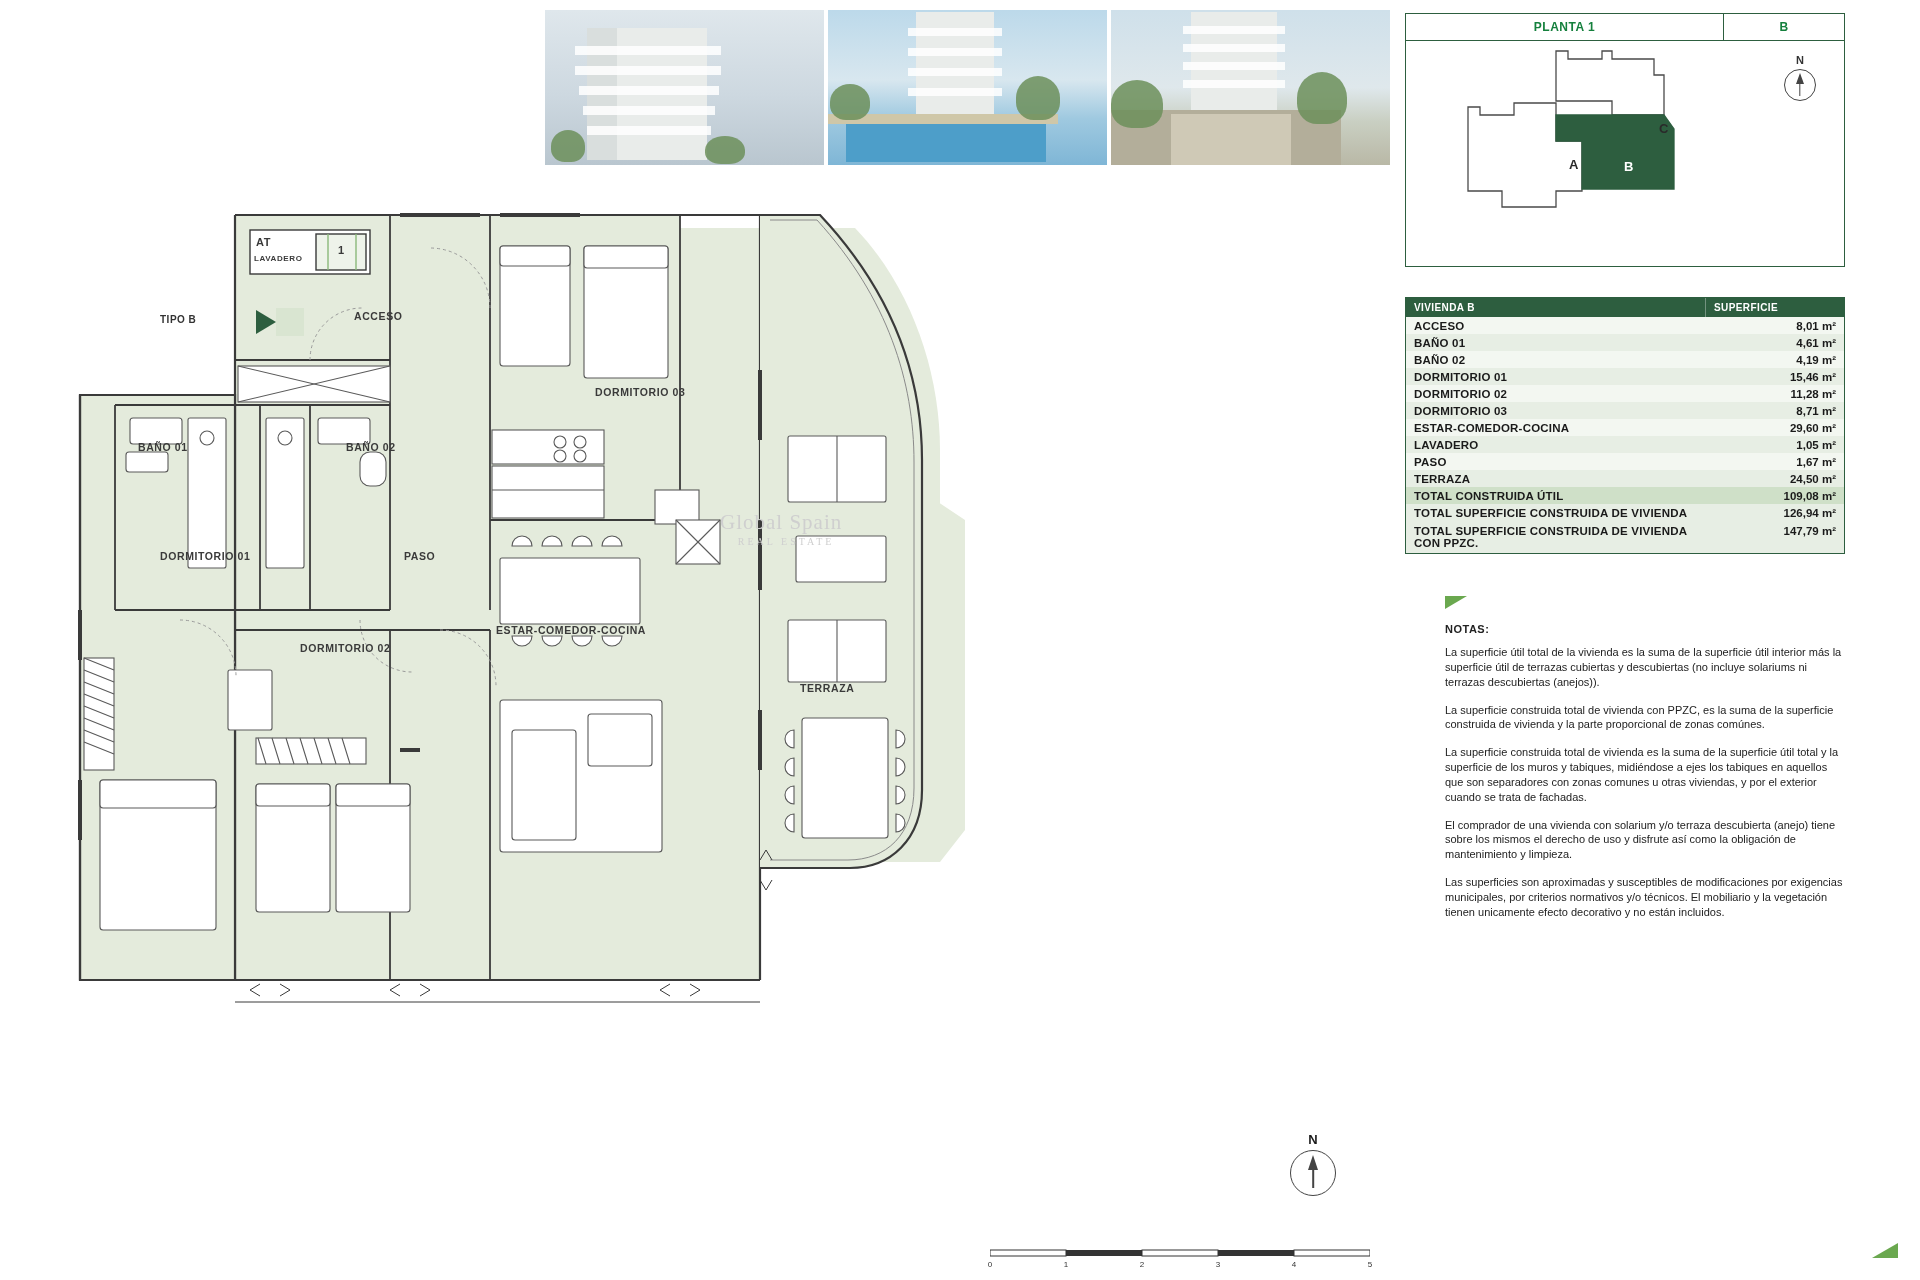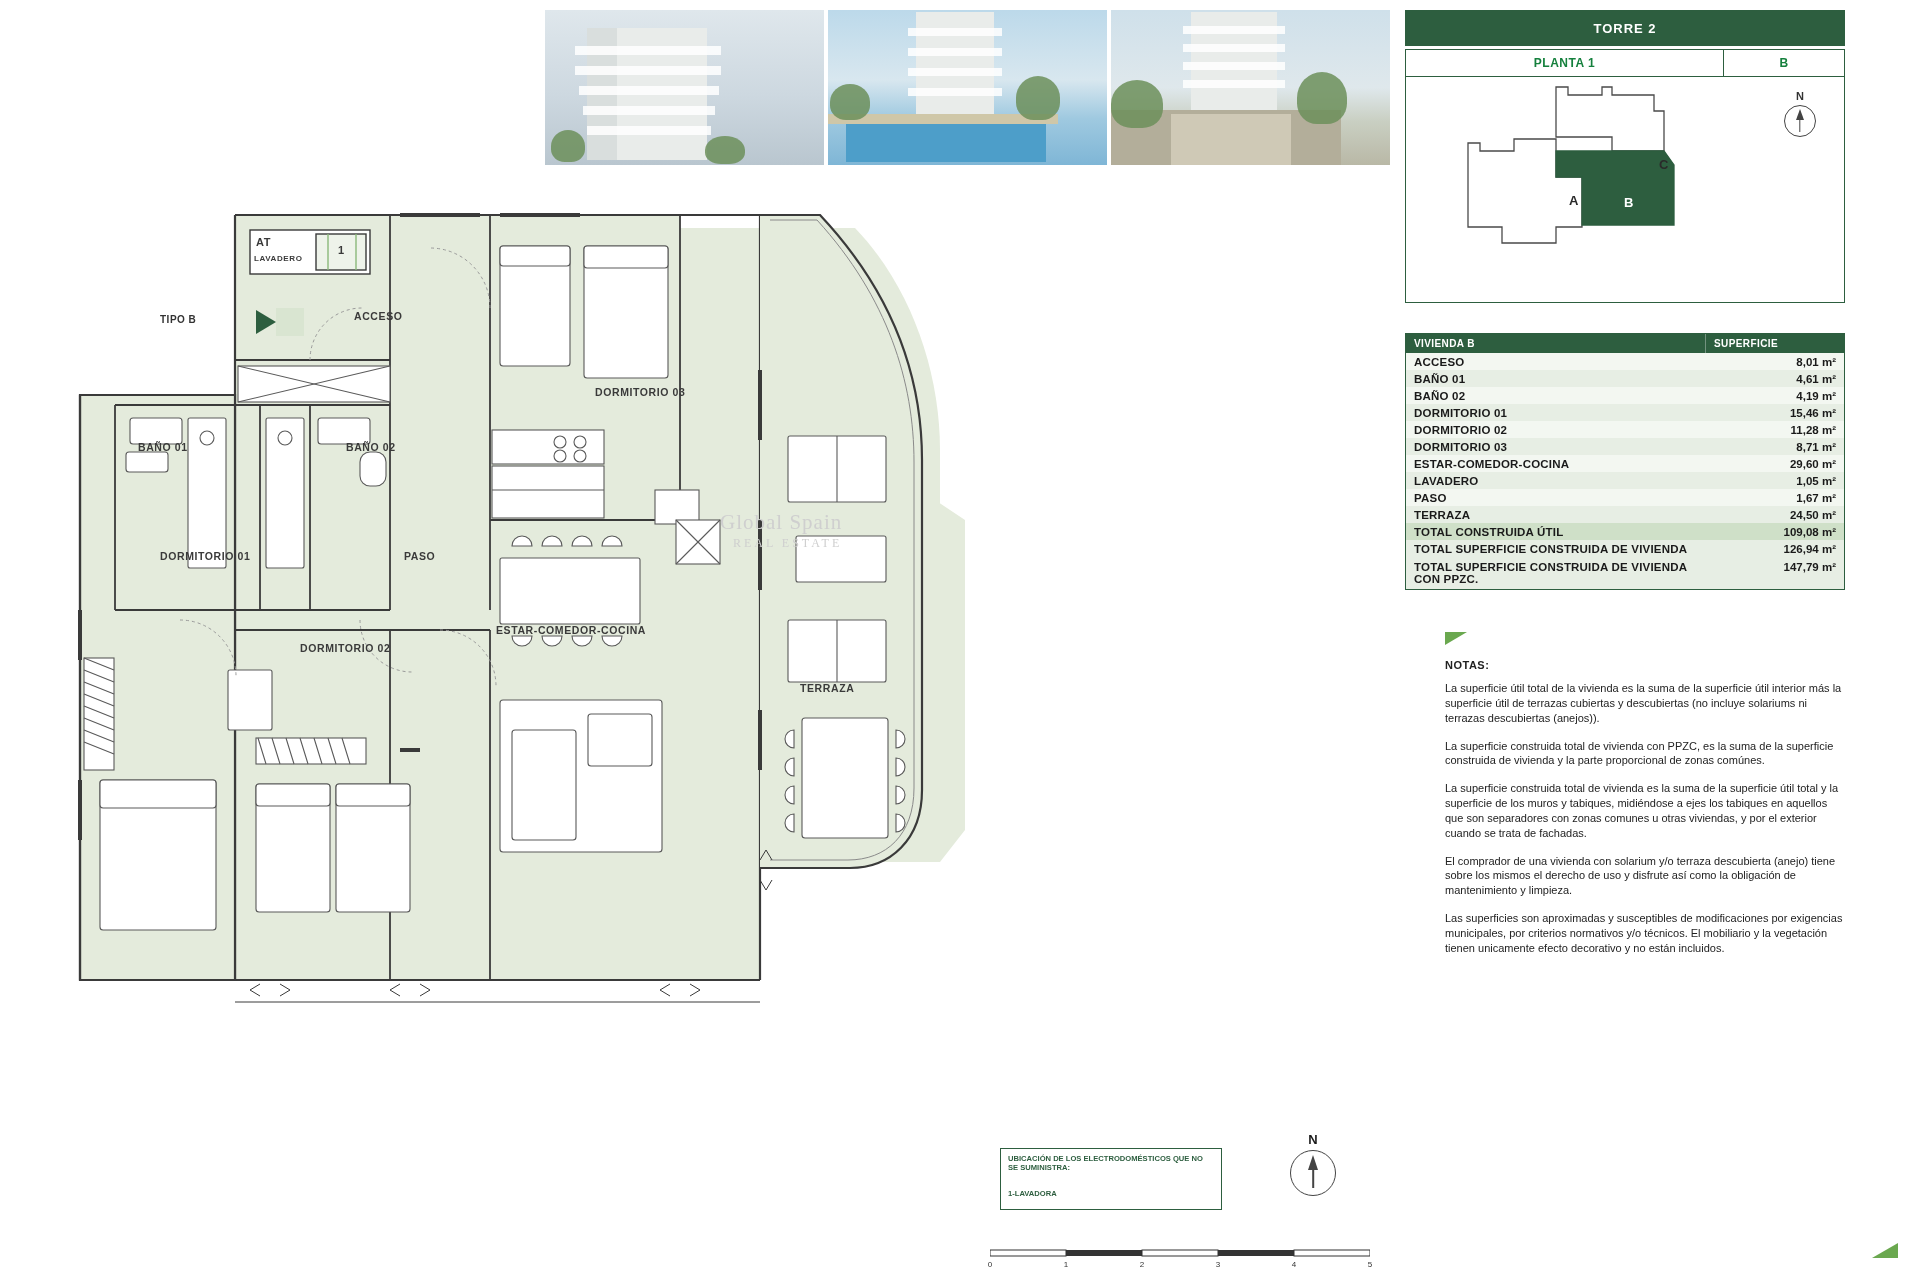--- a/index.html
+++ b/index.html
@@ -75,21 +75,21 @@
   .triTop { width:0;height:0;border-left:22px solid #6aa84f; border-bottom:13px solid transparent; margin-bottom:14px;}
   .notesTitle { font-size:11px; font-weight:bold; letter-spacing:.5px; color:#222; margin-bottom:10px; }
   .notePara { font-size:11px; line-height:1.35; color:#222; margin-bottom:13px; max-width:400px; }
 
   
   .plan { position:absolute; left:60px; top:190px; width:1180px; height:1000px; }
   .planSvg { position:absolute; left:0; top:0; }
   .roomLabel { position:absolute; font-size:10.5px; font-weight:bold; letter-spacing:.6px; color:#3a3a3a; white-space:nowrap; }
   .tipoLabel { position:absolute; font-size:10px; font-weight:bold; letter-spacing:.5px; color:#333; }
   .watermark { position:absolute; left:855px; top:618px; font-size:21px; color:#cfcfcf; font-family:"Liberation Serif", serif; letter-spacing:1px; }
-  .watermark small { display:block; font-size:12px; letter-spacing:3px; text-align:right; margin-top:1px;padding-left:10px; }
+  .watermark small { display:block; font-size:10px; letter-spacing:3px; text-align:center; margin-top:1px;padding-left:10px; }
 
   
   .legendBox { position:absolute; left:1000px; top:1148px; width:222px; height:62px; border:1px solid #2d5e3f; background:#fff; padding:5px 7px; box-sizing:border-box; }
   .legendBox .l1 { font-size:7.6px; font-weight:bold; color:#2d5e3f; line-height:1.25; }
   .legendBox .l2 { font-size:7.6px; font-weight:bold; color:#2d5e3f; margin-top:16px; }
 
   .bottomCompass { position:absolute; left:1290px; top:1150px; }
   .bottomCompass .circle { width:44px;height:44px;border:1.4px solid #444;border-radius:50%;position:relative;}
   .bottomCompass .needle { position:absolute; left:50%; top:4px; width:0;height:0;
      border-left:5px solid transparent;border-right:5px solid transparent;border-bottom:15px solid #444;transform:translateX(-50%);}
@@ -138,25 +138,20 @@
       <div class="slab" style="left:72px;top:70px;width:102px;height:8px;"></div>
       <div class="ground" style="left:0;top:100px;width:230px;height:55px;"></div>
       <div class="path" style="left:60px;top:104px;width:120px;height:51px;"></div>
       <div class="veg" style="left:0px;top:70px;width:52px;height:48px;"></div>
       <div class="veg" style="left:186px;top:62px;width:50px;height:52px;"></div>
     </div>
   </div>
 
   <div class="rightcol">
 
-    <div class="torreBar">
-      <div class="lblock"></div>
-      <div class="mid">TORRE 2</div>
-      <div class="rblock"></div>
-    </div>
 
     <div class="plantaBar">
       <div class="cell c1">PLANTA 1</div>
       <div class="cell c2">B</div>
     </div>
 
     <div class="keyplan">
       <svg class="kpsvg" width="438" height="224" viewBox="0 0 438 224">
 
         <path d="M150,18 L150,10 L162,10 L162,18 L196,18 L196,10 L206,10 L206,18 L248,18 L248,34 L258,34 L258,74 L206,74 L206,60 L150,60 Z" fill="#ffffff" stroke="#4a4a4a" stroke-width="1.3"></path>
@@ -436,24 +431,20 @@
     <div class="roomLabel" style="left:344px; top:360px;">PASO</div>
     <div class="roomLabel" style="left:436px; top:434px;">ESTAR-COMEDOR-COCINA</div>
     <div class="roomLabel" style="left:740px; top:492px;">TERRAZA</div>
 
     <div class="watermark" style="left:660px; top:320px;">
       <span>Global Spain</span>
       <small>REAL ESTATE</small>
     </div>
   </div>
 
-  <div class="legendBox">
-    <div class="l1">UBICACIÓN DE LOS ELECTRODOMÉSTICOS QUE NO SE SUMINISTRA:</div>
-    <div class="l2">1-LAVADORA</div>
-  </div>
 
   <div class="bottomCompass">
     <div class="n">N</div>
     <div class="circle">
       <div class="needle"></div>
       <div class="tail"></div>
     </div>
   </div>
 
   <div class="scalebar">

